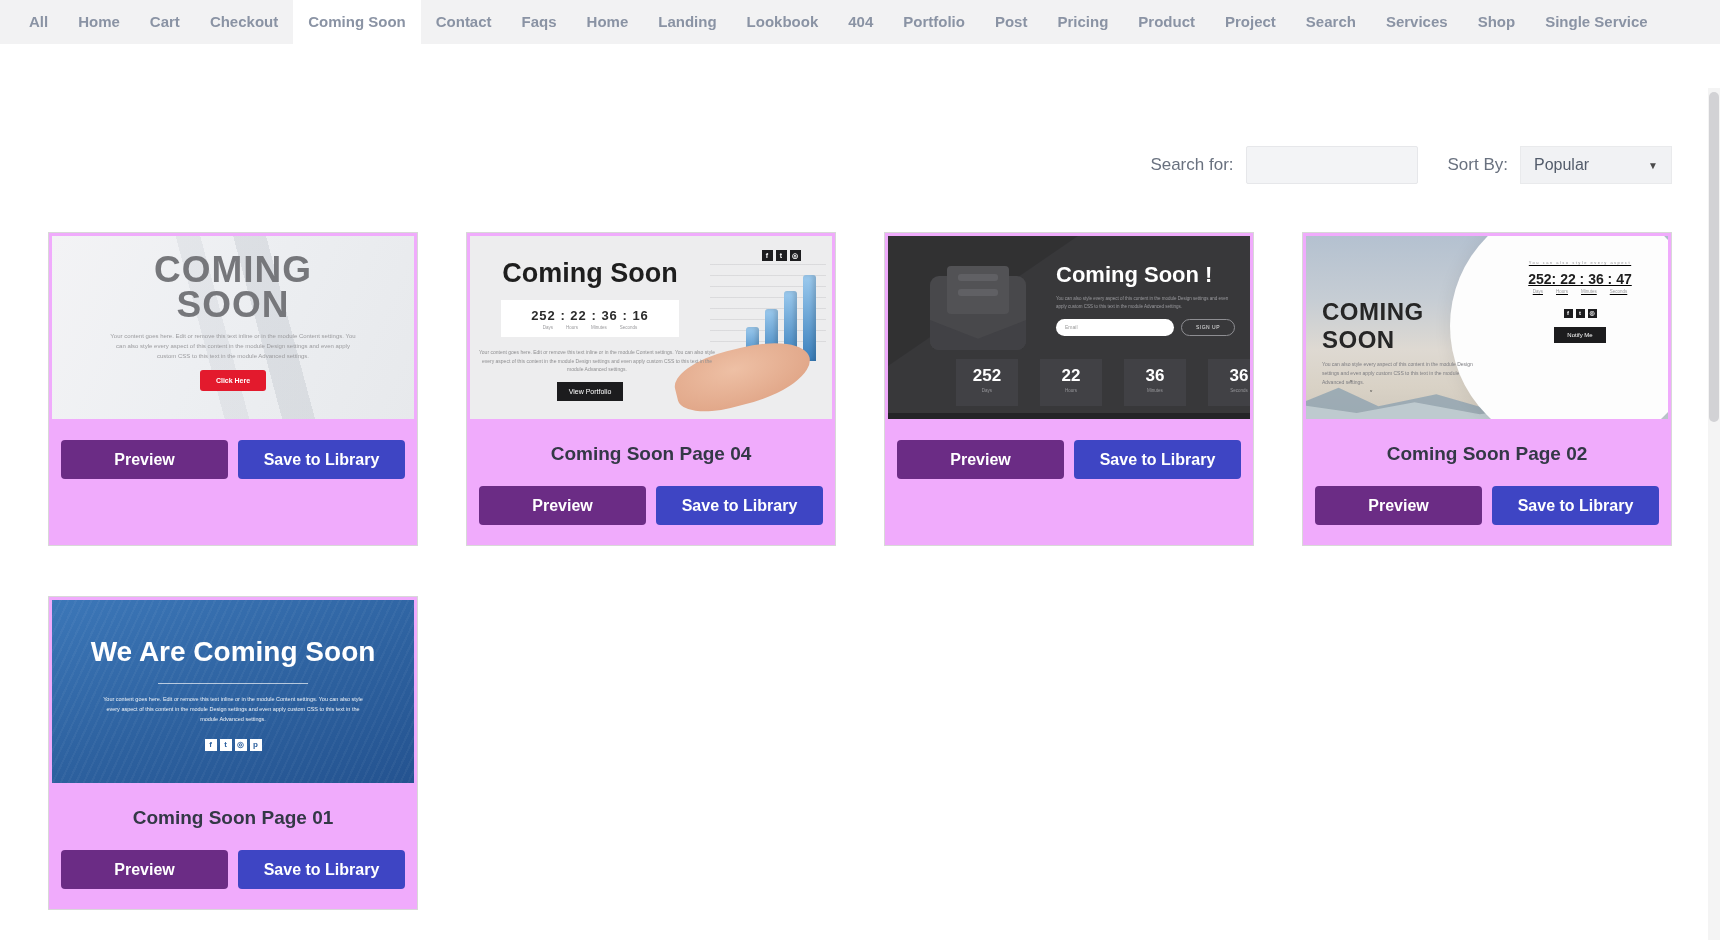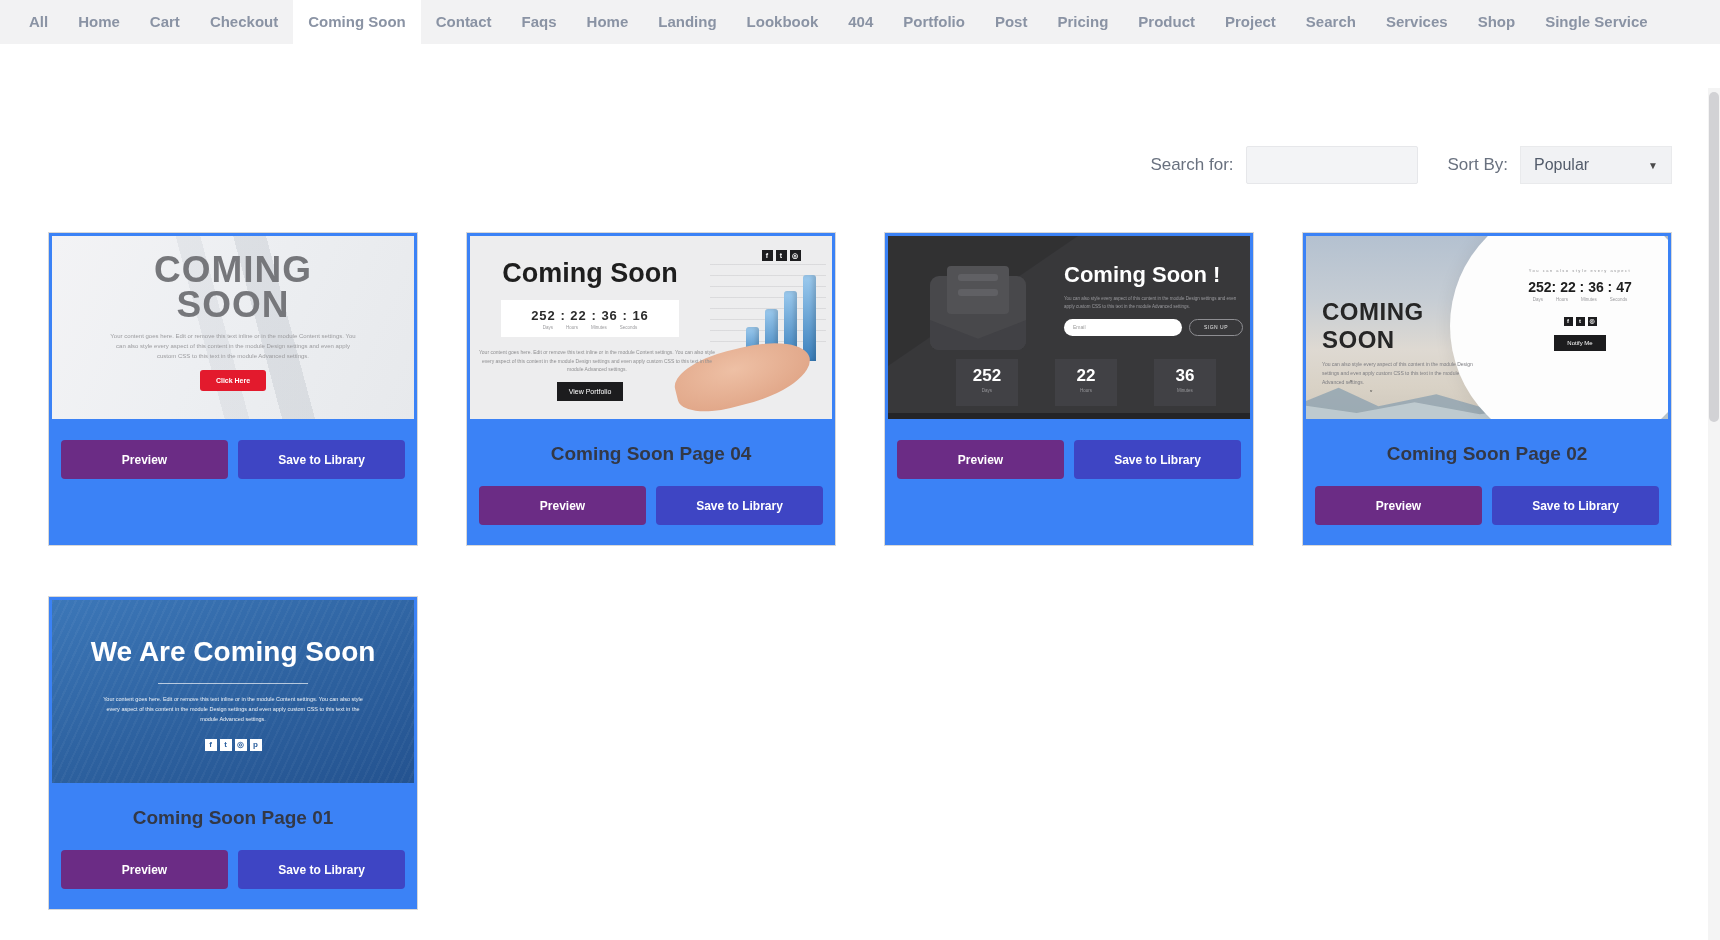--- a/index.html
+++ b/index.html
@@ -20,25 +20,25 @@
                   border-radius:2px; margin-right:30px; font-size:15px; color:#444; padding:0 8px;
                   font-family:"Liberation Sans", sans-serif; }
   .select { width:152px; height:38px; background:#f1f2f4; border:1px solid #e9eaec; display:flex;
             align-items:center; justify-content:space-between; padding:0 13px; cursor:pointer; }
   .select .val { font-size:16px; color:#535c6b; }
   .select .arrow { font-size:10px; color:#4a4a4a; }
 
   
   .grid { position:absolute; top:232px; left:48px; width:1624px; display:grid;
           grid-template-columns:repeat(4,370px); column-gap:48px; row-gap:50px; }
-  .card { width:370px; background:#3b82f6; border:1px solid #d8d8d8; padding:3px 0 20px; }
+  .card { width:370px; background:#f0abfc; border:1px solid #d8d8d8; padding:3px 0 20px; }
   .thumb { width:362px; height:183px; margin:0 auto; position:relative; overflow:hidden; cursor:pointer; }
   .card-title { text-align:center; font-size:19px; font-weight:700; color:#333846; margin-top:24px; }
   .card-actions { display:flex; gap:10px; padding:0 12px; margin-top:21px; }
-  .btn { flex:1; height:39px; border:none; border-radius:4px; color:#fff; font-size:12px;
+  .btn { flex:1; height:39px; border:none; border-radius:4px; color:#fff; font-size:16px;
          font-weight:700; cursor:pointer; font-family:"Liberation Sans", sans-serif; }
   .btn.preview { background:#6b2c85; }
   .btn.save { background:#3e45c4; }
 
   
   .s-icon { width:11px; height:11px; background:#1d1d1f; color:#fff; font-size:7px; line-height:11px;
             text-align:center; display:inline-block; margin:0 1.5px; font-weight:700; }
   .s-icon.light { background:#fff; color:#2d619f; width:12px; height:12px; font-size:8px; line-height:12px; }
   .s-icon.sm { width:9px; height:9px; font-size:6px; line-height:9px; }
   .cd-labels { display:flex; justify-content:center; gap:13px; font-size:4.5px; color:#9a9a9d; margin-top:2px; }
@@ -77,46 +77,46 @@
   
   .t03 { background:#38383a; }
   .t03::before { content:""; position:absolute; left:0; top:0; width:0; height:0;
                  border-top:130px solid rgba(0,0,0,.12); border-right:190px solid transparent; }
   .t03::after { content:""; position:absolute; left:0; bottom:0; width:100%; height:6px; background:#242427; }
   .env { position:absolute; left:42px; top:40px; width:96px; height:74px; background:#48484b; border-radius:9px; }
   .env .paper { position:absolute; left:17px; top:-10px; width:62px; height:48px; background:#525255; border-radius:4px; }
   .env .pline { height:7px; background:#606064; border-radius:3px; margin:8px 11px 0; }
   .env .fold { position:absolute; left:0; bottom:0; width:96px; height:40px; background:#414145;
                clip-path:polygon(0 100%,0 25%,50% 72%,100% 25%,100% 100%); border-radius:0 0 9px 9px; }
-  .t03 .right { position:absolute; left:176px; top:26px; width:182px; }
+  .t03 .right { position:absolute; left:168px; top:26px; width:182px; }
   .t03 .h { font-size:22px; font-weight:800; color:#fff; }
   .t03 .body { margin-top:7px; font-size:4.5px; line-height:1.8; color:#9b9b9f; }
   .t03 .form { margin-top:8px; display:flex; align-items:center; }
   .t03 .email { width:118px; height:17px; background:#fff; border-radius:9px; font-size:5px; color:#9a9a9a;
                 line-height:17px; padding-left:9px; }
   .t03 .signup { margin-left:7px; width:54px; height:17px; border:1px solid #8e8e92; border-radius:9px;
                  color:#e6e6e6; font-size:5px; line-height:15px; text-align:center; letter-spacing:.5px; }
-  .t03 .cdrow { position:absolute; left:68px; bottom:13px; display:flex; gap:37px; }
+  .t03 .cdrow { position:absolute; left:68px; bottom:13px; display:flex; gap:22px; }
   .t03 .cd { width:62px; height:47px; background:#414145; text-align:center; }
   .t03 .cd .v { font-size:17px; font-weight:700; color:#fff; margin-top:7px; }
   .t03 .cd .l { font-size:4.5px; color:#97979b; margin-top:2px; }
 
   
   .t02 { background:linear-gradient(180deg,#b4c1d0 0%,#c6cdd4 35%,#ded9d2 62%,#d9d2c6 82%,#cfc8bc 100%); }
   .t02 .mtn1 { position:absolute; bottom:0; left:0; width:100%; height:40px; background:#8fa3b0; opacity:.8;
       clip-path:polygon(0 100%,0 55%,9% 22%,20% 68%,36% 38%,54% 85%,68% 52%,84% 88%,100% 66%,100% 100%); }
   .t02 .mtn2 { position:absolute; bottom:0; left:0; width:100%; height:24px; background:#c2cdd2; opacity:.9;
       clip-path:polygon(0 100%,0 45%,14% 75%,30% 30%,48% 80%,64% 45%,80% 90%,100% 55%,100% 100%); }
   .t02 .bird { position:absolute; font-size:7px; color:#3a3a3a; }
   .t02 .left { position:absolute; left:16px; top:62px; width:172px; }
   .t02 .h { font-size:24px; font-weight:800; letter-spacing:.5px; color:#262626; }
   .t02 .body { margin-top:6px; font-size:5px; line-height:1.8; color:#7c7c80; width:160px; }
   .t02 .circle { position:absolute; right:-34px; top:-36px; width:252px; height:252px; background:#fdfdfd;
                  border-radius:50%; box-shadow:0 0 18px rgba(0,0,0,.08); }
-  .t02 .inner { position:absolute; left:48px; top:68px; width:164px; text-align:center; }
+  .t02 .inner { position:absolute; left:48px; top:60px; width:164px; text-align:center;text-decoration:underline; }
   .t02 .tiny { font-size:4px; letter-spacing:1.5px; color:#8f8f92; }
   .t02 .cdnums { margin-top:6px; font-size:14px; font-weight:800; color:#1e1e1e; }
   .t02 .icons { margin-top:7px; }
   .t02 .notify { display:inline-block; margin-top:8px; background:#1c1c1e; color:#fff; font-size:6px; padding:5px 13px; }
 
   
   .t01 { background:linear-gradient(160deg,#3c77b8 0%,#2d619f 55%,#245390 100%); text-align:center; }
   .t01::before { content:""; position:absolute; inset:0;
       background:repeating-linear-gradient(115deg, rgba(255,255,255,.04) 0 2px, transparent 2px 7px); }
   .t01 .h { position:relative; margin-top:36px; font-size:28px; font-weight:800; color:#fff; }

